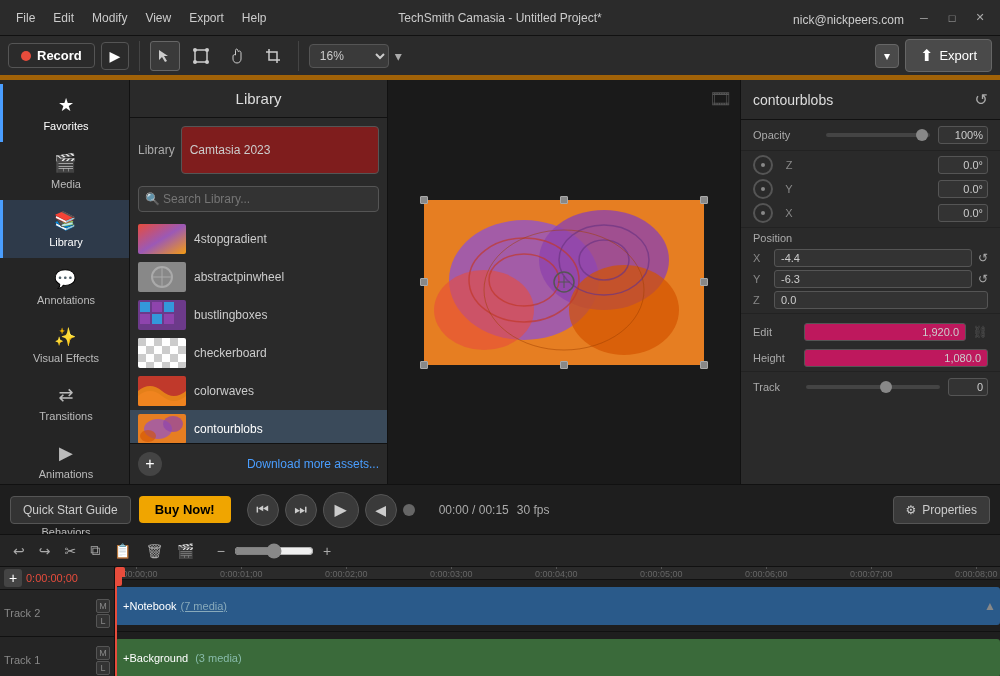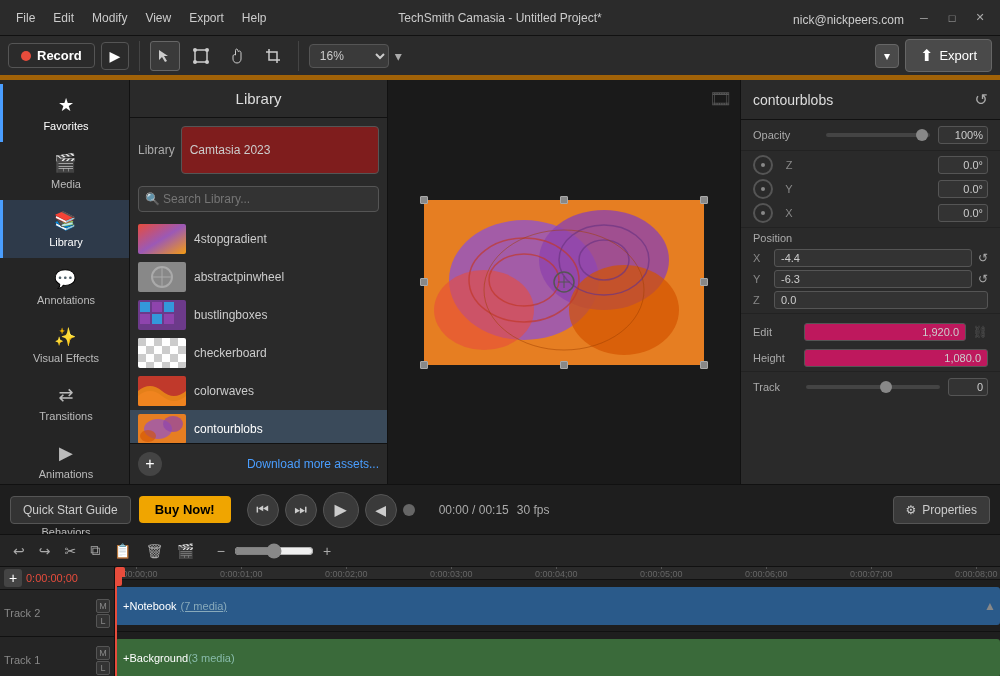--- a/index.html
+++ b/index.html
@@ -618,19 +618,19 @@
             <span style="color:#8ab; margin-left:4px;text-decoration:underline;">(7 media)</span>
           </div>
 
           <div style="position:absolute; right:4px; top:50%; transform:translateY(-50%); color:#888; font-size:12px; cursor:pointer;">▲</div>
         </div>
 
         <div class="track-row" style="height:52px; border-bottom:1px solid #111; position:relative;">
           <div class="track-clip background">
             <span>+</span>
             <span>Background</span>
-            <span style="color:#8ba; margin-left:0;">(3 media)</span>
+            <span style="color:#8ba; margin-left:7px;">(3 media)</span>
           </div>
         </div>
       </div>
     </div>
   </div>
 </div>
 
 </body></html>

